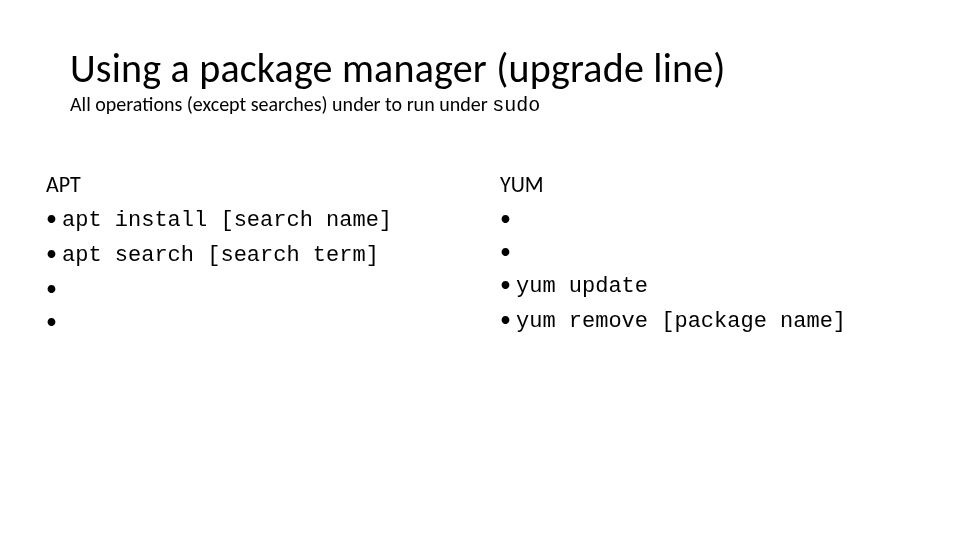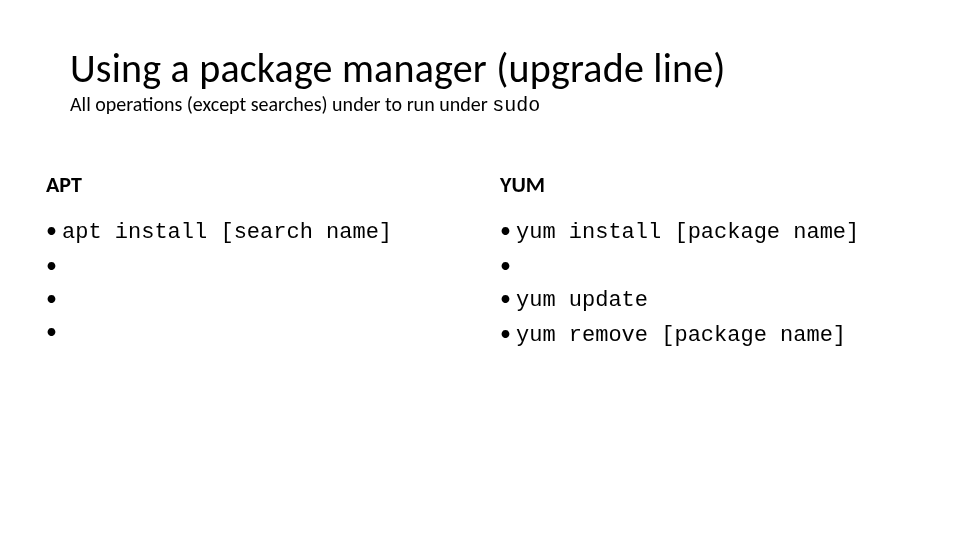--- a/index.html
+++ b/index.html
@@ -24,22 +24,22 @@
   }
   .subtitle .mono { font-family: Liberation Mono, monospace; }
   .columns {
     display: flex;
     margin-top: 54px;
     gap: 40px;
   }
   .col { flex: 1; }
   .col-head {
     font-size: 22px;
-    font-weight: 700;
-    margin-bottom: 16px;
+    font-weight: 400;
+    margin-bottom: 4px;
   }
   .bullet-row {
     display: flex;
     align-items: baseline;
     font-family: Consolas, "Courier New", monospace;
     font-size: 22px;
     line-height: 1.5;
   }
   .bullet {
     font-family: "Calibri", "Segoe UI", Arial, sans-serif;
@@ -59,34 +59,34 @@
 <div class="columns">
 
   <div class="col">
     <div class="col-head">APT</div>
     <div class="bullet-row">
       <span class="bullet">•</span>
       <span class="cmd">apt install [search name]</span>
     </div>
     <div class="bullet-row">
       <span class="bullet">•</span>
+      <span class="cmd">apt search [search term]</span>
     </div>
     <div class="bullet-row">
       <span class="bullet">•</span>
     </div>
     <div class="bullet-row">
       <span class="bullet">•</span>
     </div>
   </div>
 
   <div class="col">
     <div class="col-head">YUM</div>
     <div class="bullet-row">
       <span class="bullet">•</span>
-      <span class="cmd">yum install [package name]</span>
     </div>
     <div class="bullet-row">
       <span class="bullet">•</span>
     </div>
     <div class="bullet-row">
       <span class="bullet">•</span>
       <span class="cmd">yum update</span>
     </div>
     <div class="bullet-row">
       <span class="bullet">•</span>

